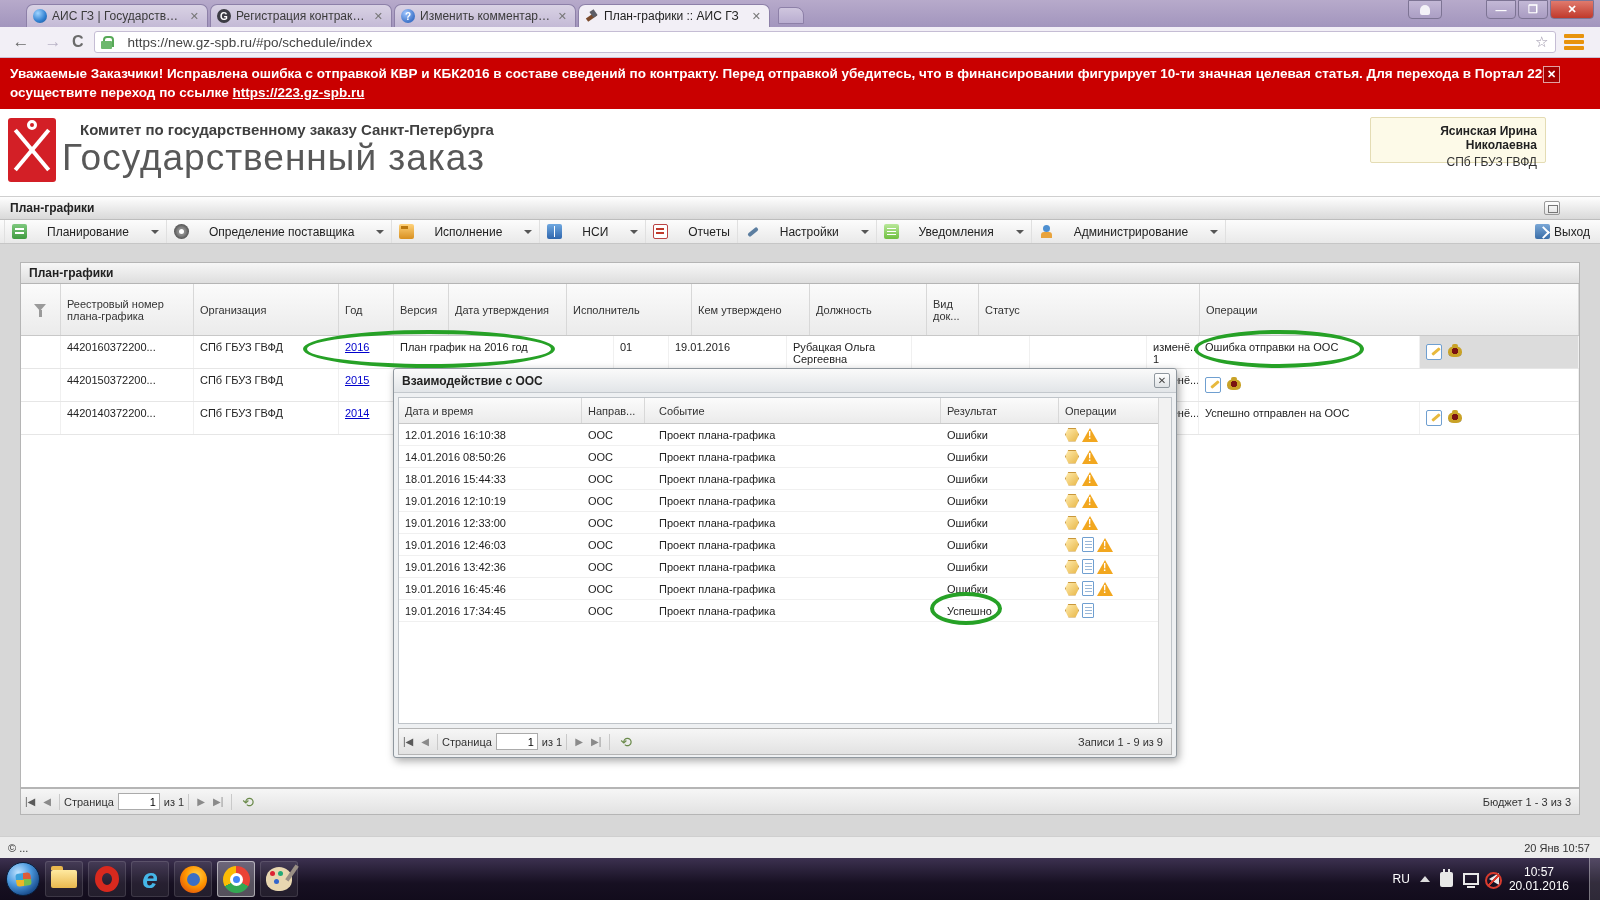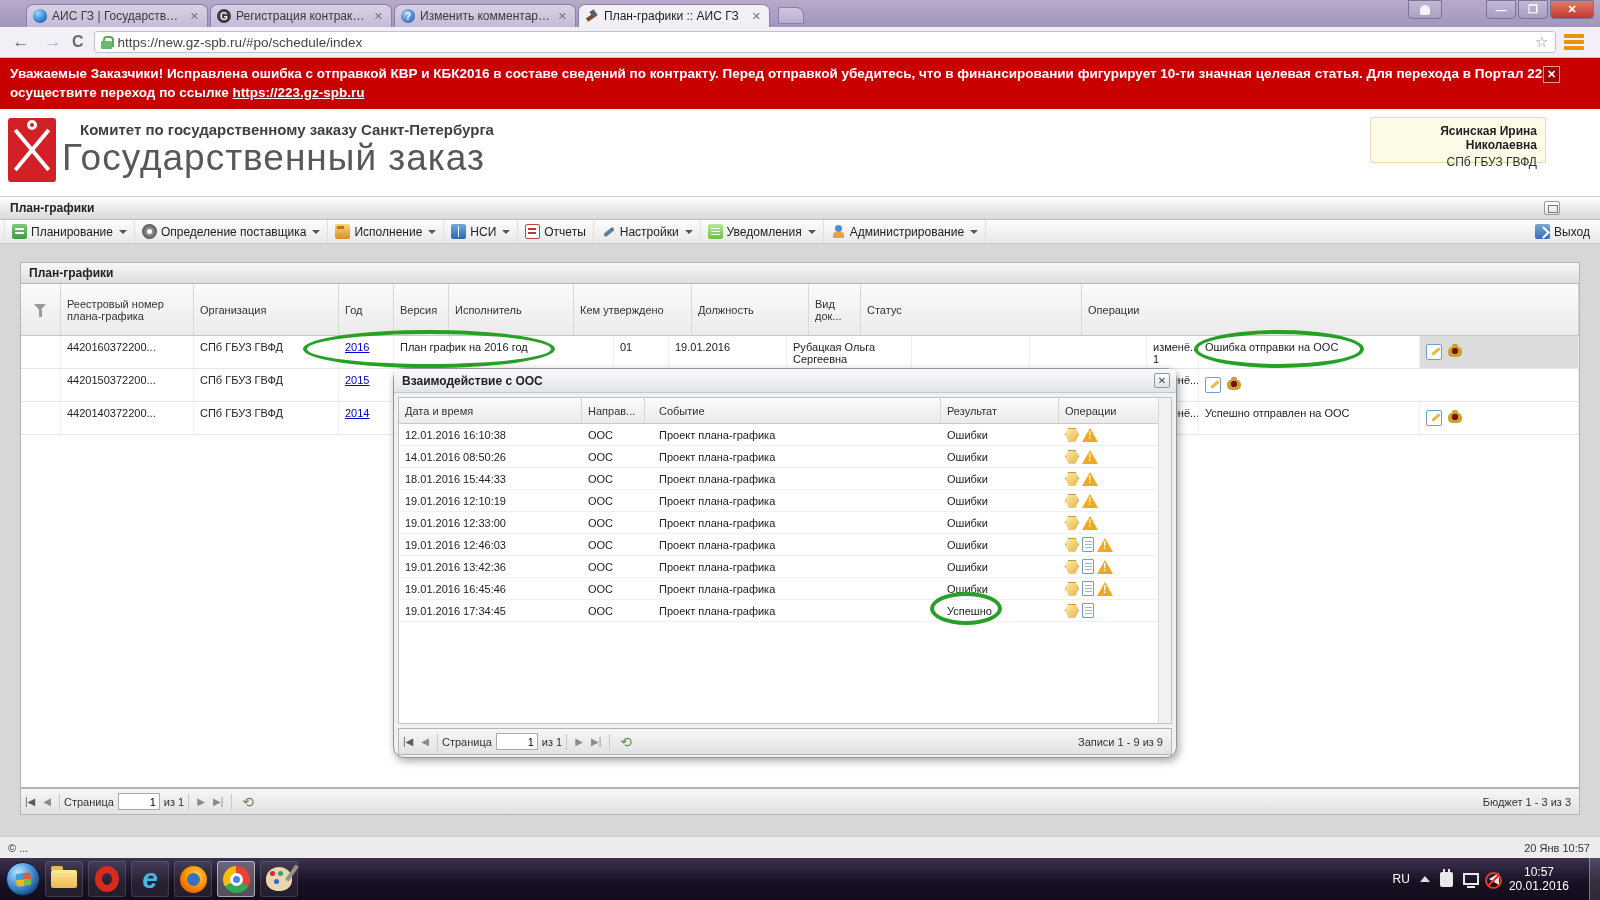--- a/index.html
+++ b/index.html
@@ -35,21 +35,21 @@
     border-radius:0 0 4px 4px; background:linear-gradient(#c3b8d6,#ab9ec4);
     display:flex; align-items:center; justify-content:center; }
   .profile-glyph { width:10px; height:10px; border-radius:50% 50% 2px 2px; background:#f4f2f8; }
 
   #toolbar { position:absolute; left:0; top:27px; width:1600px; height:31px;
     background:#f2eff6; border-bottom:1px solid #c9c2d6; display:flex; align-items:center; }
   .navbtn { font-size:17px; color:#6b6b6b; margin-left:10px; width:22px; text-align:center; }
   .navbtn.disabled { color:#b9b2c6; }
   .refresh { font-size:16px; font-weight:bold; color:#6b6b6b; margin-left:8px; }
   #urlbar { margin-left:10px; width:1462px; height:22px; background:#fff; border:1px solid #c5bdd4;
-    border-radius:3px; display:flex; align-items:center; padding:0 6px; gap:6px; }
+    border-radius:3px; display:flex; align-items:center; padding:0 6px; gap:16px; }
   .lock { width:11px; height:13px; position:relative; }
   .lock::before { content:""; position:absolute; left:2px; top:0; width:7px; height:7px;
     border:2px solid #57a957; border-radius:4px 4px 0 0; }
   .lock::after { content:""; position:absolute; left:0; top:5px; width:11px; height:8px;
     background:#6cb86c; border-radius:1px; }
   .url-text { font-size:13.5px; color:#444; flex:1; }
   .star { font-size:15px; color:#9a93a8; }
   .hamburger { width:20px; height:16px; margin:0 8px 0 8px; display:flex; flex-direction:column; justify-content:space-between; }
   .hamburger i { display:block; height:4px; background:#e8930c; border-radius:1px; }
 
@@ -80,21 +80,21 @@
     background:linear-gradient(#fefefe,#d9d9d9); border-top:1px solid #cfcfcf; border-bottom:1px solid #bdbdbd;
     display:flex; align-items:center; }
   #pagetitlebar .pt { font-size:12px; font-weight:bold; color:#222; margin-left:10px; }
   .win-restore { position:absolute; right:40px; top:4px; width:16px; height:14px; border:1px solid #9a9a9a;
     background:linear-gradient(#fff,#e3e3e3); border-radius:2px; }
   .win-restore::before { content:""; position:absolute; left:3px; top:3px; width:8px; height:6px; border:1px solid #777; }
 
   #menubar { position:absolute; left:0; top:220px; width:1600px; height:24px;
     background:linear-gradient(#fcfcfc,#e9e9e9); border-bottom:1px solid #c6c6c6;
     display:flex; align-items:center; font-size:12px; color:#222; }
-  .menu-item { display:flex; align-items:center; gap:4px; padding:0 7px; height:100%;
+  .menu-item { display:flex; align-items:center; gap:20px; padding:0 7px; height:100%;
     border-right:1px solid #e0e0e0; }
   .menu-item:first-child { border-left:1px solid #e0e0e0; margin-left:4px; }
   .mi-caret { width:0; height:0; border-left:4px solid transparent; border-right:4px solid transparent;
     border-top:4px solid #555; margin-left:2px; }
   .mico { width:15px; height:15px; border-radius:2px; position:relative; flex:0 0 15px; }
   .ico-plan { background:linear-gradient(#7ec87e,#3f9b3f); }
   .ico-plan::before { content:""; position:absolute; left:3px; top:4px; width:9px; height:2px; background:#fff; box-shadow:0 4px 0 #fff; }
   .ico-gear { background:radial-gradient(circle,#8a8a8a 35%,#555 70%); border-radius:50%; }
   .ico-gear::before { content:""; position:absolute; left:5px; top:5px; width:5px; height:5px; background:#fff; border-radius:50%; }
   .ico-exec { background:linear-gradient(#ffd27a,#d89020); }
@@ -151,21 +151,21 @@
   #main-pgbar { left:20px; top:544px; width:1560px; }
   .pg-btn { font-size:10px; color:#8a8a8a; margin:0 4px; }
   .pg-btn.on { color:#5a5a5a; }
   .pg-sep { width:1px; height:16px; background:#c9c9c9; margin:0 4px; }
   .pg-input { width:42px; height:17px; border:1px solid #ababab; font-size:11px; text-align:right; padding-right:3px; margin:0 4px; font-family:"Liberation Sans",sans-serif; }
   .pg-refresh { font-size:14px; color:#6a8a4a; margin:0 6px; }
   .pg-right { margin-left:auto; margin-right:8px; }
 
   
   #modal { position:absolute; left:393px; top:368px; width:784px; height:390px;
-    background:#eef0f2; border:1px solid #8f979e; border-radius:11px; box-shadow:2px 3px 8px rgba(0,0,0,.35); z-index:40; }
+    background:#eef0f2; border:1px solid #8f979e; border-radius:3px; box-shadow:2px 3px 8px rgba(0,0,0,.35); z-index:40; }
   #modal-title { height:24px; background:linear-gradient(#fafafa,#e2e5e8); border-bottom:1px solid #c3c8cd;
     display:flex; align-items:center; border-radius:3px 3px 0 0; }
   #modal-title span { font-size:12px; font-weight:bold; color:#222; margin-left:8px; }
   #modal-close { margin-left:auto; margin-right:6px; width:16px; height:15px; border:1px solid #8f979e;
     background:linear-gradient(#fff,#dfe3e6); font-size:10px; color:#444; text-align:center; line-height:13px; border-radius:2px; }
   #modal-grid { position:absolute; left:4px; top:28px; width:774px; height:327px; background:#fff; border:1px solid #bfc4c9; }
   .mhead { display:flex; height:26px; background:linear-gradient(#fbfbfb,#ebebeb); border-bottom:1px solid #c8c8c8; }
   .mh { border-right:1px solid #d8d8d8; font-size:11px; color:#333; padding:0 6px; display:flex; align-items:center; }
   .mrow { display:flex; height:22px; border-bottom:1px solid #f0f0f0; font-size:11px; color:#222; align-items:center; }
   .mc { padding:0 6px; overflow:hidden; white-space:nowrap; }
@@ -357,20 +357,21 @@
 
   <div id="grid">
     <div class="ghead">
       <div class="gh c0">
           <span class="funnel"></span>
         </div>
       <div class="gh c1">Реестровый номер плана-графика</div>
       <div class="gh c2">Организация</div>
       <div class="gh c3">Год</div>
       <div class="gh c5">Версия</div>
+      <div class="gh c6">Дата утверждения</div>
       <div class="gh c7">Исполнитель</div>
       <div class="gh c8">Кем утверждено</div>
       <div class="gh c9">Должность</div>
       <div class="gh c10">Вид док...</div>
       <div class="gh c11">Статус</div>
       <div class="gh c12">Операции</div>
     </div>
 
     <div class="grow">
       <div class="gc c0"></div>

